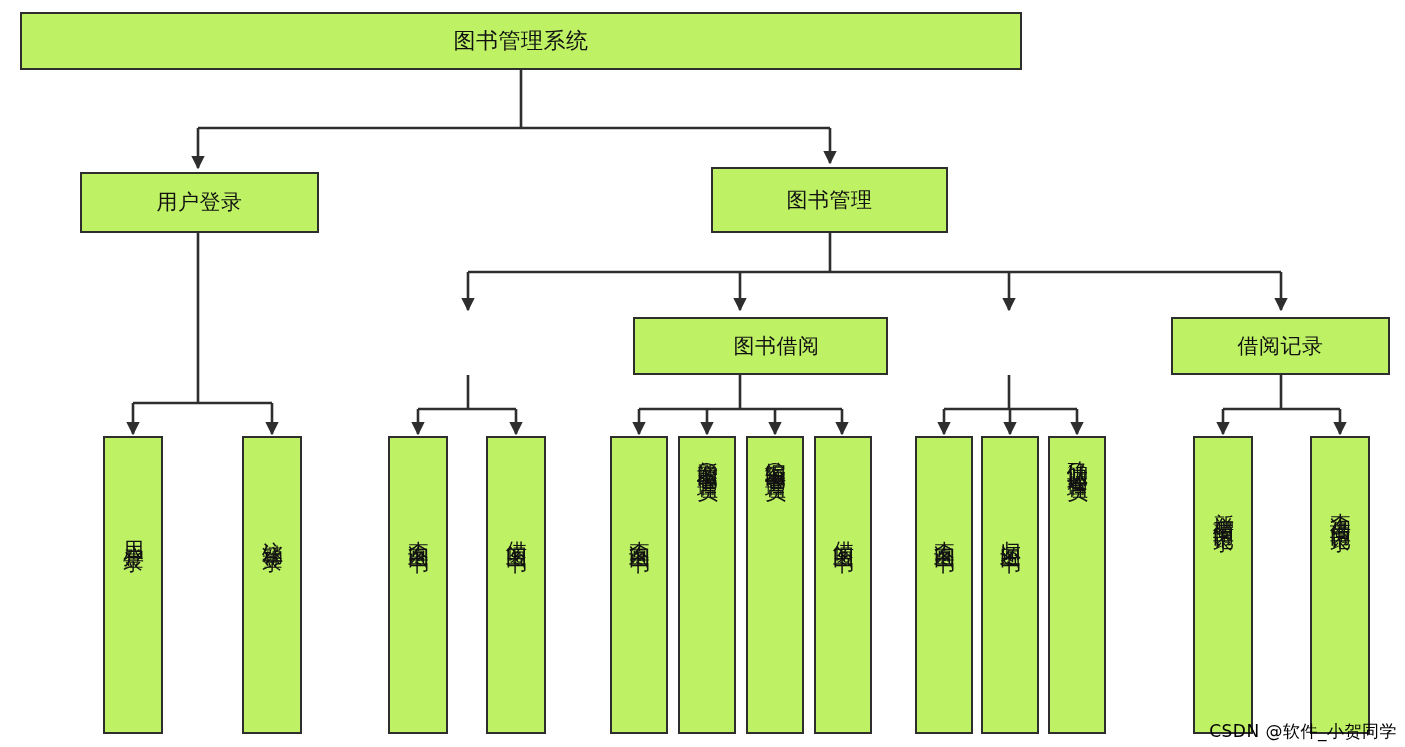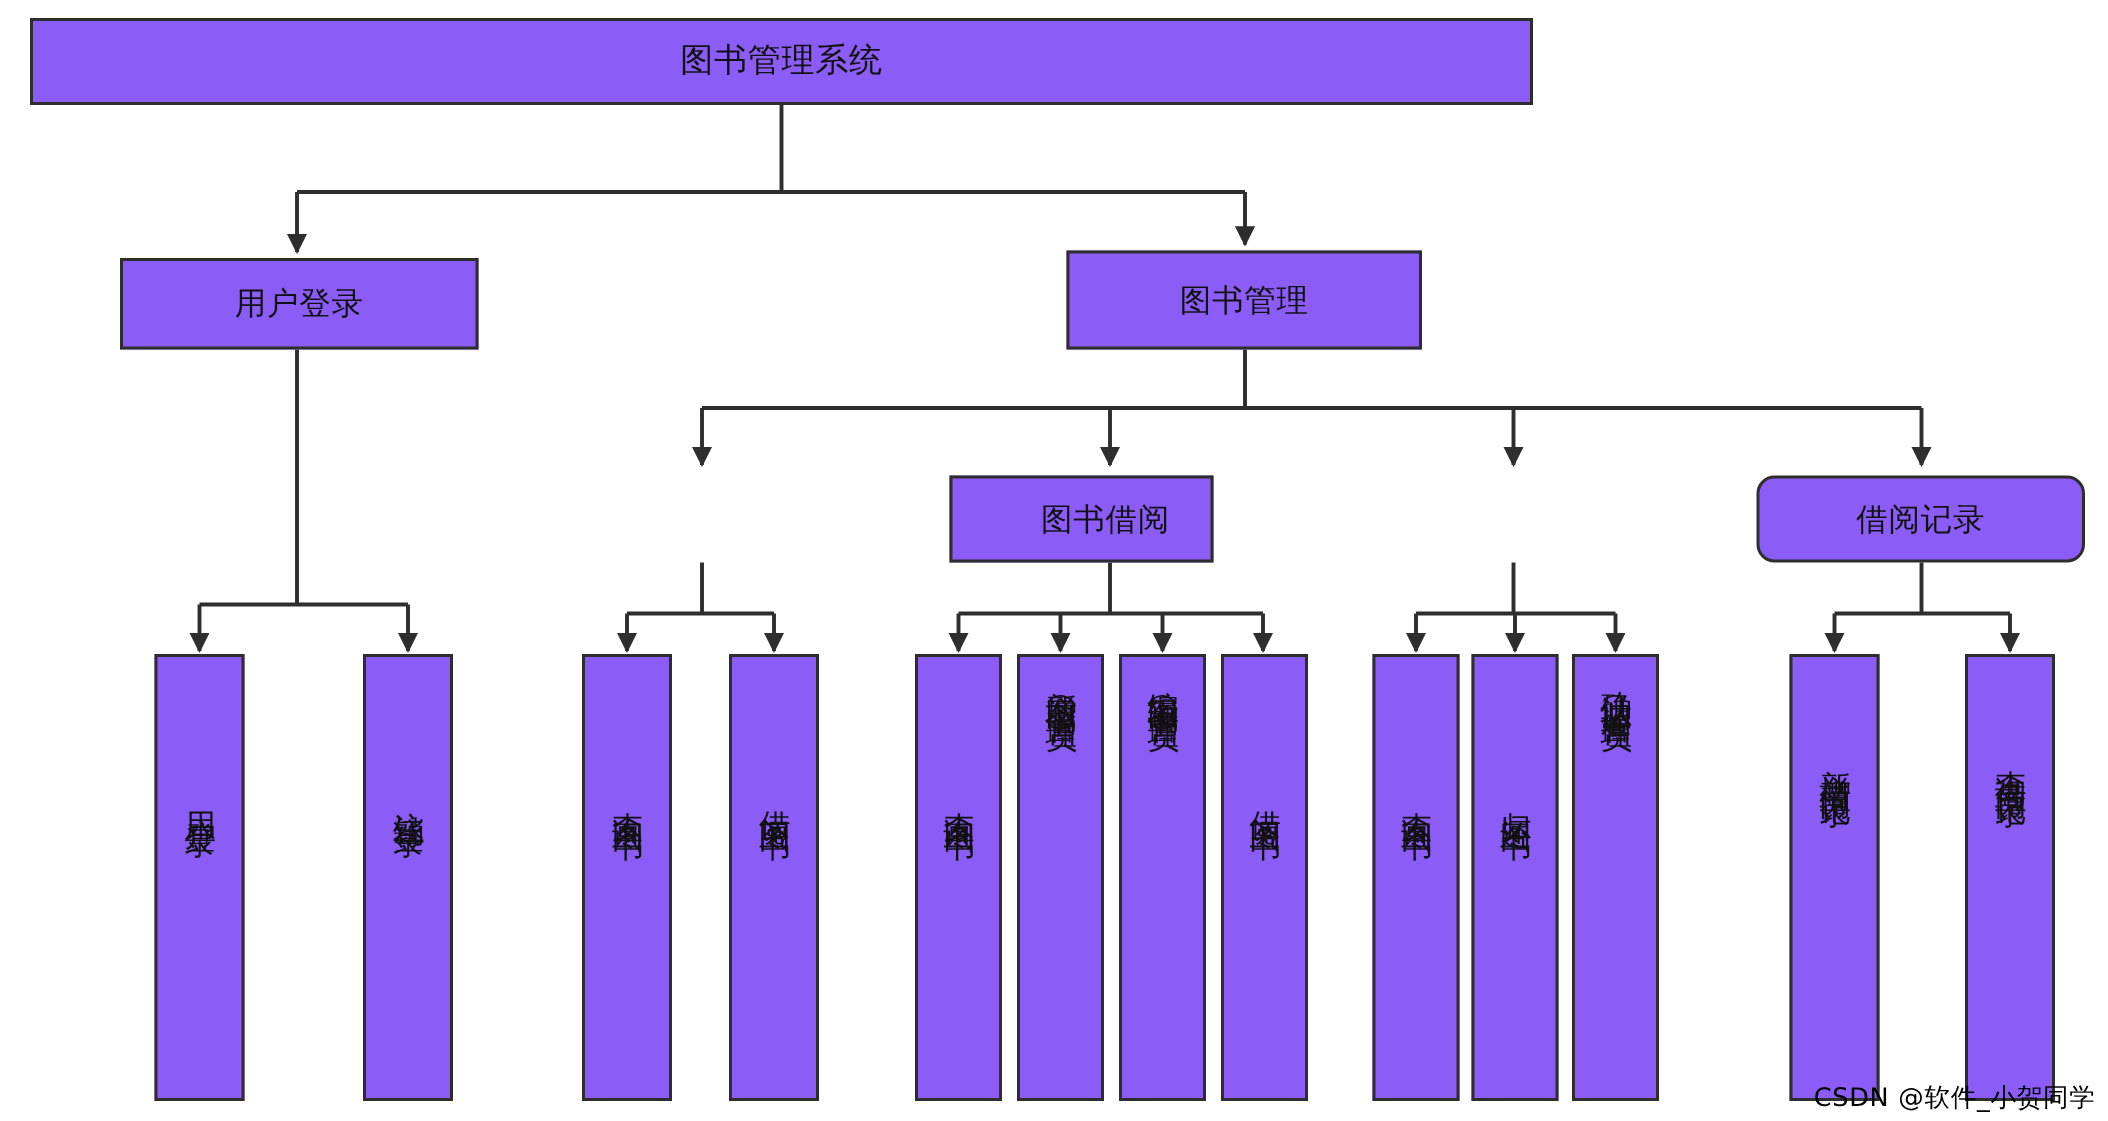--- a/index.html
+++ b/index.html
@@ -26,21 +26,21 @@
     top: 0;
     width: 1405px;
     height: 747px;
     pointer-events: none;
   }
   
   .node {
     position: absolute;
     box-sizing: border-box;
     border: 2px solid #2e2e2e;
-    background: #8b5cf6;
+    background: #bef264;
     display: flex;
     align-items: center;
     justify-content: center;
     color: #111111;
     z-index: 2;
   }
   .node .lbl {
     display: block;
     line-height: 1.18;
     white-space: nowrap;
@@ -142,24 +142,24 @@
     <span class="lbl">图书管理系统</span>
   </div>
 
   <div class="node h-node" style="left:80px; top:172px; width:239px; height:61px;">
     <span class="lbl">用户登录</span>
   </div>
   <div class="node h-node" style="left:711px; top:167px; width:237px; height:66px;">
     <span class="lbl">图书管理</span>
   </div>
 
-  <div class="node h-node" style="left:633px; top:317px; width:176px; height:58px;padding-left:32px;">
+  <div class="node h-node" style="left:633px; top:317px; width:255px; height:58px;padding-left:32px;">
     <span class="lbl">图书借阅</span>
   </div>
-  <div class="node h-node" style="left:1171px; top:317px; width:219px; height:58px;border-radius:12px;">
+  <div class="node h-node" style="left:1171px; top:317px; width:219px; height:58px;">
     <span class="lbl">借阅记录</span>
   </div>
 
   <div class="node v-node pad-low" style="left:103px; top:436px; width:60px; height:298px;">
     <span class="lbl">用户登录</span>
   </div>
   <div class="node v-node pad-low" style="left:242px; top:436px; width:60px; height:298px;">
     <span class="lbl">注销登录</span>
   </div>
 

